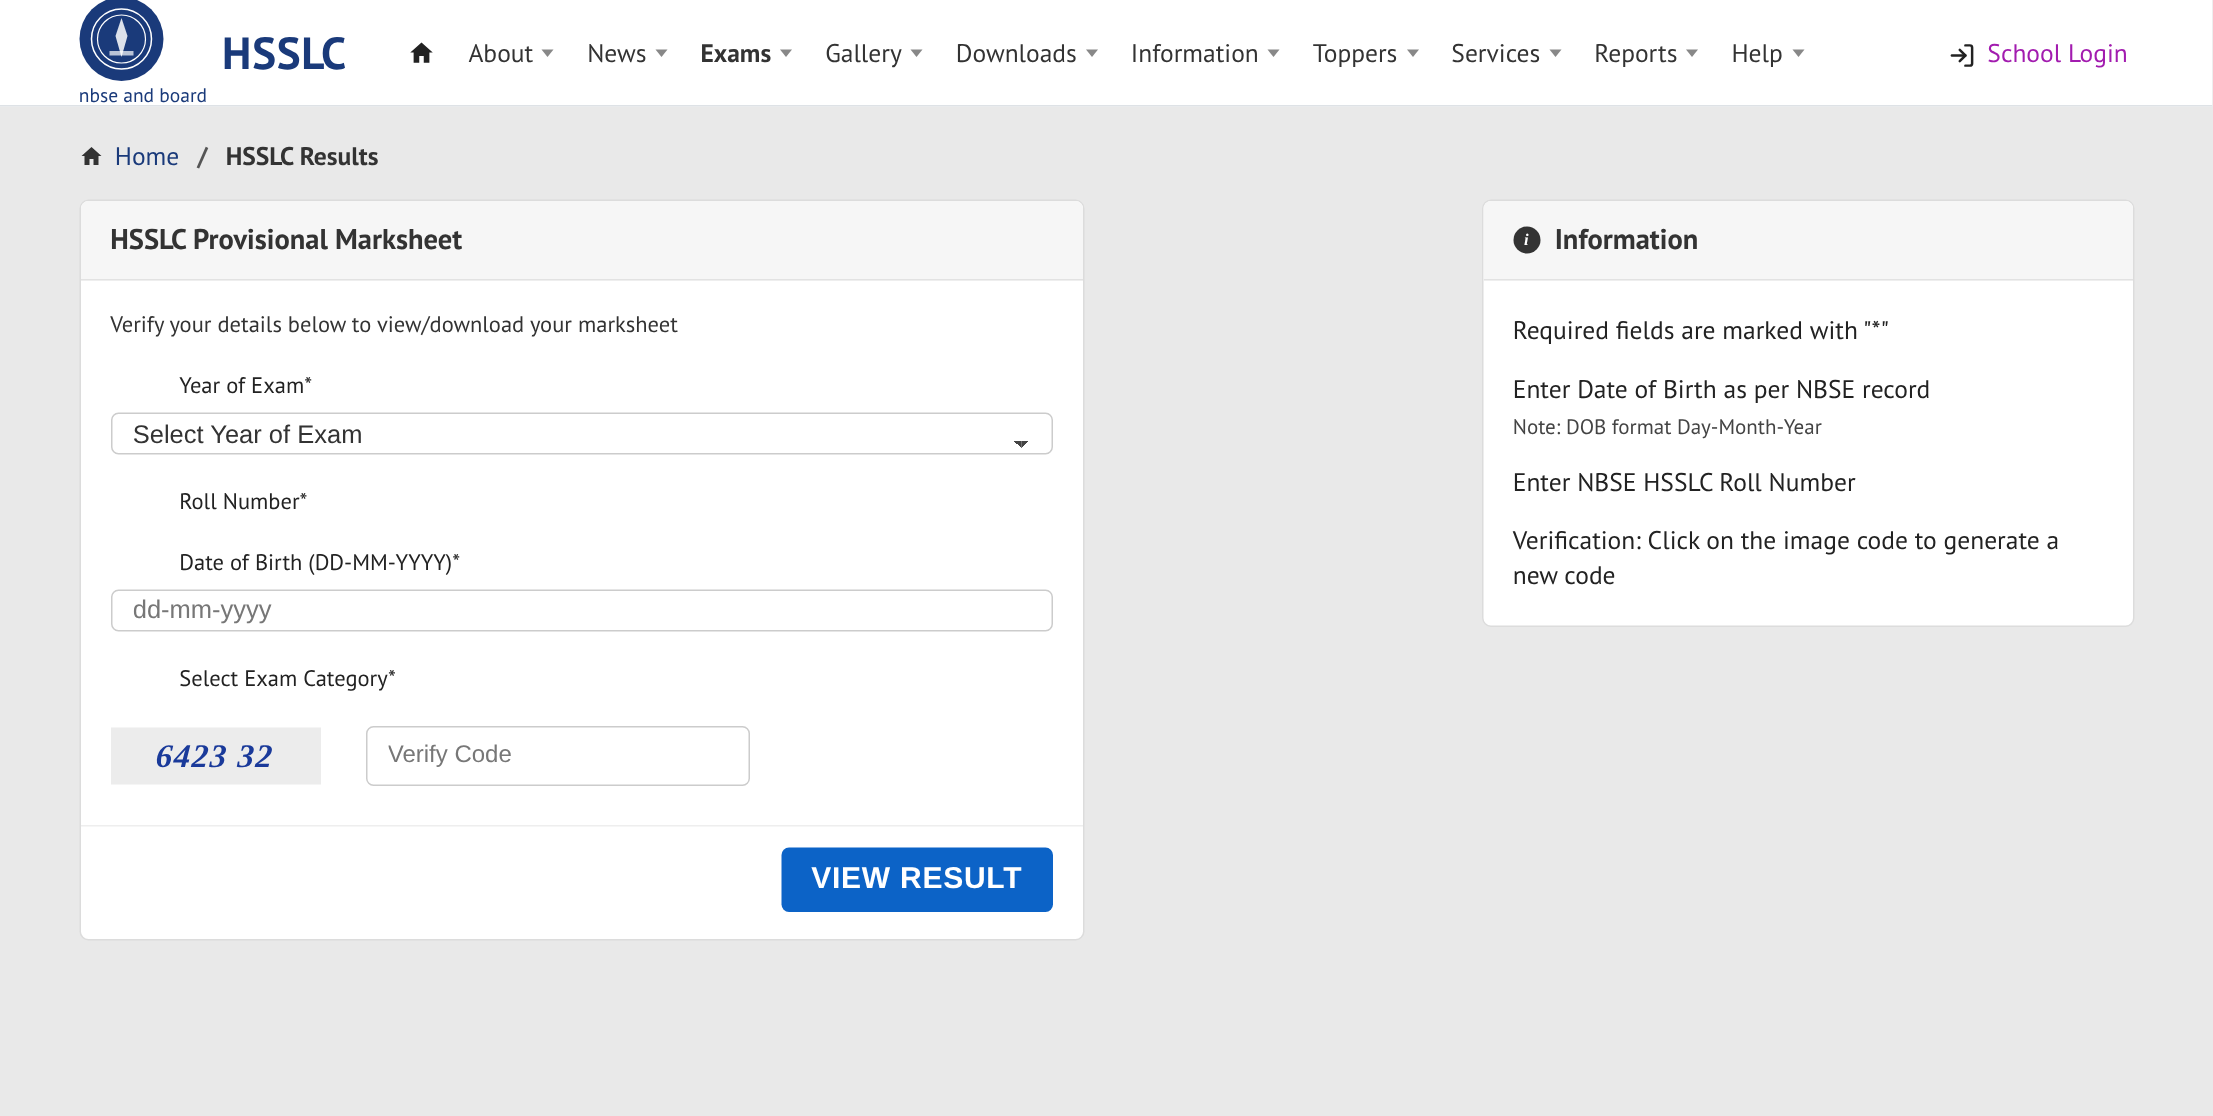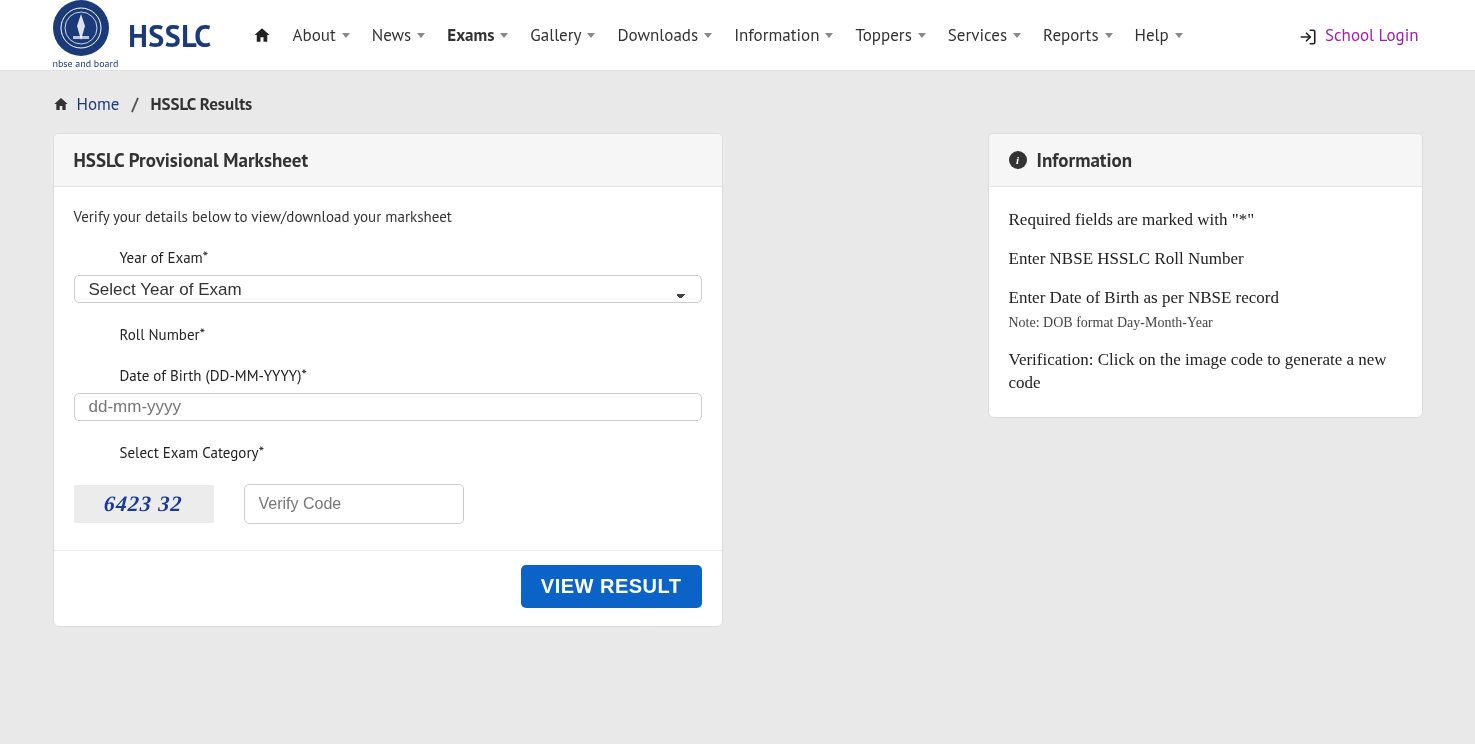--- a/index.html
+++ b/index.html
@@ -32,21 +32,21 @@
     height: 56px;
     border-radius: 50%;
     background: #1a3a7a;
     display: flex;
     align-items: center;
     justify-content: center;
     position: relative;
   }
   .logo-circle svg { width: 44px; height: 44px; }
   .logo-sub {
-    font-size: 10px;
+    font-size: 13px;
     text-align: center;
     color: #1a3a7a;
     margin-top: 1px;
   }
   .brand-text {
     font-size: 30px;
     font-weight: 700;
     color: #1a3a7a;
     letter-spacing: 0.5px;
   }
@@ -189,21 +189,21 @@
   .captcha-img span {
     font-family: "Comic Sans MS", cursive;
     font-style: italic;
     font-weight: 700;
     font-size: 22px;
     color: #1a3a9a;
     letter-spacing: 1px;
     transform: skewX(-4deg);
   }
   .captcha-input {
-    width: 220px;
+    width: 256px;
     height: 40px;
     border: 1px solid #ccc;
     border-radius: 5px;
     padding: 0 14px;
     font-size: 16px;
   }
   .btn-primary {
     background: #0c63c7;
     color: #fff;
     border: none;
@@ -214,21 +214,20 @@
     letter-spacing: 0.5px;
     cursor: pointer;
   }
   
   .info-list { list-style: none; }
   .info-list li {
     font-size: 17px;
     color: #222;
     padding: 8px 0;
     line-height: 1.35;
-    font-family: Liberation Serif, serif;
   }
   .info-list li .note {
     display: block;
     font-size: 14px;
     color: #444;
     margin-top: 4px;
   }
   .info-icon-circle {
     width: 18px; height: 18px; border-radius: 50%;
     background: #333; color: #fff;
@@ -368,23 +367,23 @@
 
   <div>
     <div class="card">
       <div class="card-header">
         <span class="info-icon-circle">i</span>
         <span>Information</span>
       </div>
       <div class="card-body" style="padding:14px 20px 14px 20px;">
         <ul class="info-list">
           <li><span>Required fields are marked with "*"</span></li>
-          <li><span>Enter NBSE HSSLC Roll Number</span></li>
           <li>
             <span>Enter Date of Birth as per NBSE record</span>
             <span class="note">Note: DOB format Day-Month-Year</span>
           </li>
+          <li><span>Enter NBSE HSSLC Roll Number</span></li>
           <li><span>Verification: Click on the image code to generate a new code</span></li>
         </ul>
       </div>
     </div>
   </div>
 </div>
 
 </body></html>

